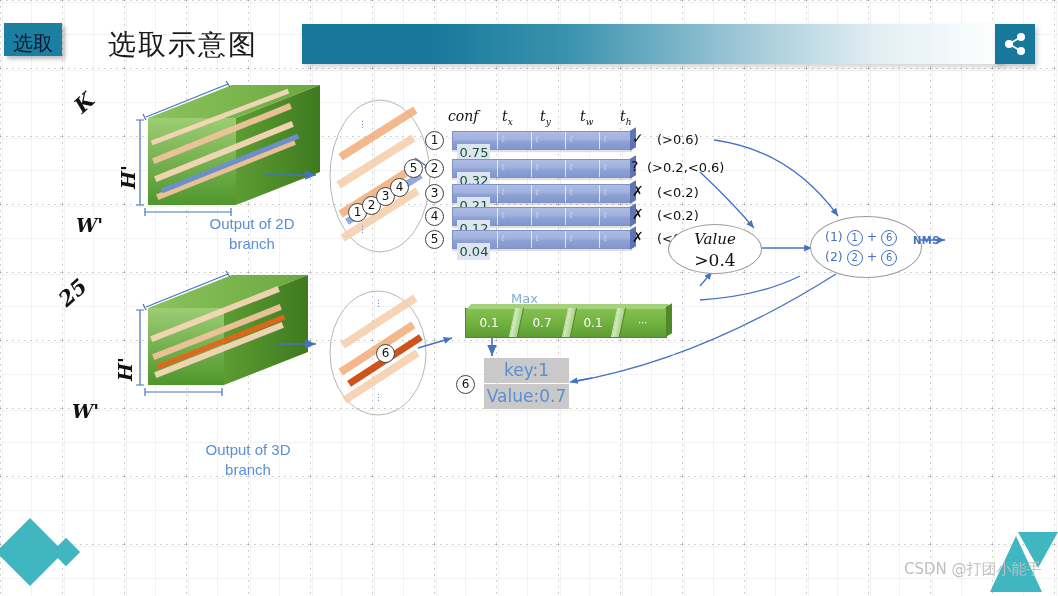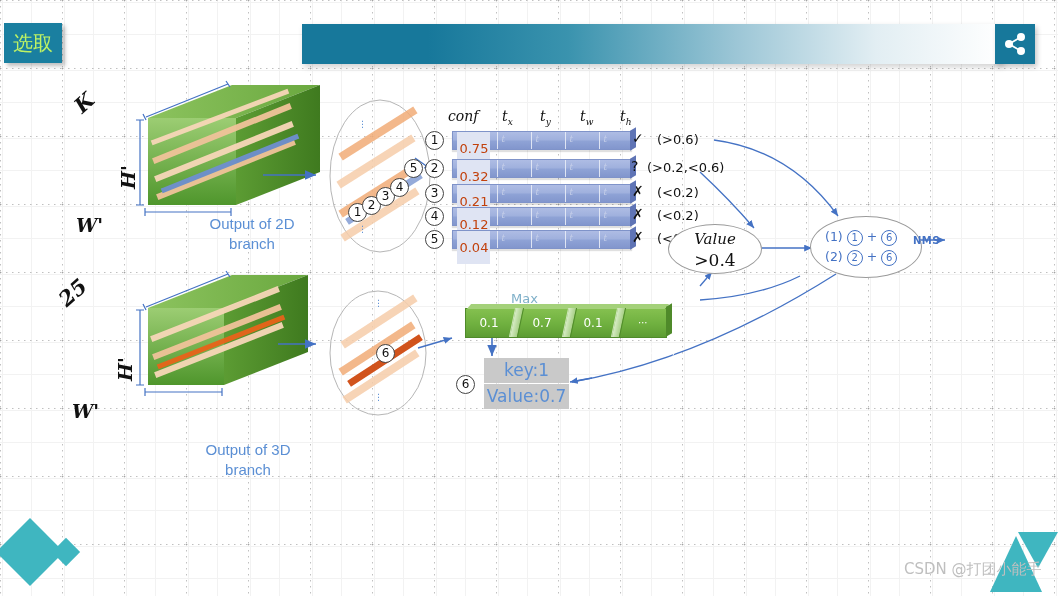--- a/index.html
+++ b/index.html
@@ -15,22 +15,22 @@
       repeating-linear-gradient(to right, transparent 0 2px, #f2f2f2 2px 3px, transparent 3px 31px, #f2f2f2 31px 32px, transparent 32px 62px),
       repeating-linear-gradient(to bottom, transparent 0 2px, #f2f2f2 2px 3px, transparent 3px 34px, #f2f2f2 34px 35px, transparent 35px 68px);
   }
   
   .gridsvg{position:absolute;left:0;top:0;width:1058px;height:596px;pointer-events:none;}
 
   .abs{position:absolute;}
 
   
   #badge{
-    left:4px;top:23px;width:58px;height:40px;
-    background:#1a7fa0;color:#bef264;
+    left:4px;top:23px;width:58px;height:33px;
+    background:#1a7fa0;color:#0f172a;
     font-size:20px;line-height:40px;text-align:center;
     font-family:"DejaVu Sans",sans-serif;
     box-shadow:3px 3px 4px rgba(0,0,0,.25);
   }
   #title{
     left:108px;top:26px;
     font-size:28px;color:#1a1a1a;letter-spacing:2px;
     font-family:"DejaVu Serif",serif;
     white-space:nowrap;
   }
@@ -87,22 +87,22 @@
   .bar3d{
     position:relative;display:inline-block;width:178px;height:17px;
     background:linear-gradient(to bottom,#aebce4 0%,#9fb0dd 48%,#8fa3d6 52%,#8296cd 100%);
     border:1px solid #7f93c9;margin-left:4px;vertical-align:middle;
     box-shadow:0 2px 1px rgba(0,0,0,.12);
   }
   .bar3d .seg{position:absolute;top:0;bottom:0;width:1px;background:#e8ecf7;opacity:.9;}
   .bar3d .tick{position:absolute;top:2px;font-size:9px;color:#c6cfe9;font-style:italic;font-family:"DejaVu Serif",serif;}
   .bar3d .cap{position:absolute;right:-5px;top:-3px;width:6px;height:20px;background:#5f74b5;transform:skewY(-30deg);}
   .confval{
-    position:absolute;left:4px;top:0;font-size:13px;color:#c2410c;
-    font-family:"DejaVu Sans",sans-serif;background:#dfe4f3;padding:8px 2px;line-height:17px;
+    position:absolute;left:4px;top:12px;font-size:13px;color:#14532d;
+    font-family:"DejaVu Sans",sans-serif;background:#dfe4f3;padding:0 2px;line-height:17px;
   }
   .mark{position:absolute;font-size:14px;color:#111;font-family:"DejaVu Sans",sans-serif;}
   .thresh{position:absolute;font-size:13px;color:#111;font-family:"DejaVu Sans",sans-serif;white-space:nowrap;}
 
   
   #value-ellipse{
     left:668px;top:224px;width:92px;height:48px;border:1px solid #9a9a9a;border-radius:50%;
     background:#fff;text-align:center;
   }
   #value-ellipse div{font-family:"DejaVu Serif",serif;font-style:italic;font-size:15px;color:#111;line-height:22px;padding-top:3px;}
@@ -162,20 +162,21 @@
     <svg width="40" height="40" viewBox="0 0 40 40">
       <circle cx="26" cy="13" r="4" fill="#fff"></circle>
       <circle cx="26" cy="27" r="4" fill="#fff"></circle>
       <circle cx="14" cy="20" r="4" fill="#fff"></circle>
       <line x1="14" y1="20" x2="26" y2="13" stroke="#fff" stroke-width="1.6"></line>
       <line x1="14" y1="20" x2="26" y2="27" stroke="#fff" stroke-width="1.6"></line>
     </svg>
   </div>
 
   <div class="abs" id="badge">选取</div>
+  <div class="abs" id="title">选取示意图</div>
 
   <svg class="over">
     <defs>
       <linearGradient id="greenTop" x1="0" y1="0" x2="1" y2="0">
         <stop offset="0%" stop-color="#8cc35e"></stop>
           <stop offset="100%" stop-color="#6aa83f"></stop>
       </linearGradient>
       <linearGradient id="greenFront" x1="0" y1="0" x2="0" y2="1">
         <stop offset="0%" stop-color="#9ccd73"></stop>
           <stop offset="100%" stop-color="#4f962c"></stop>

